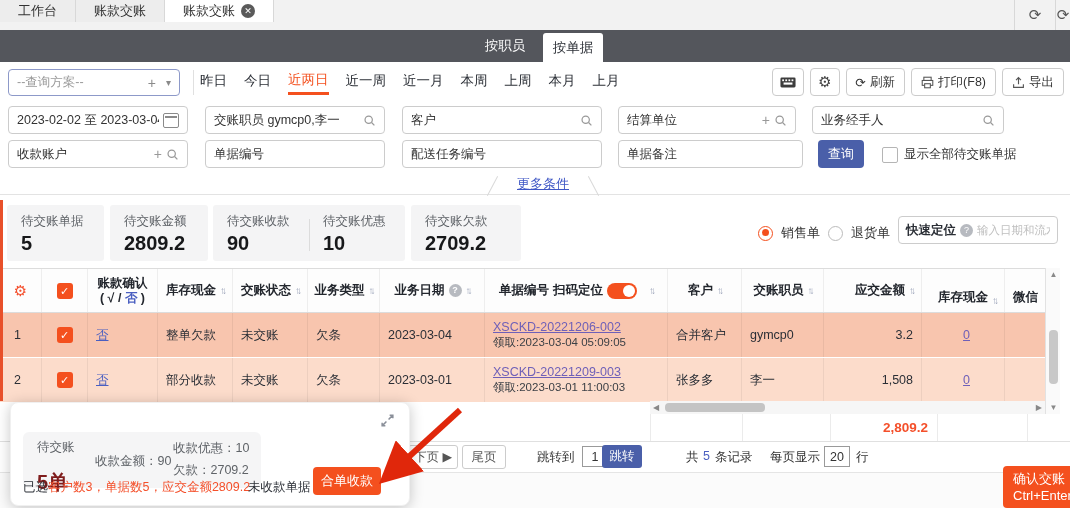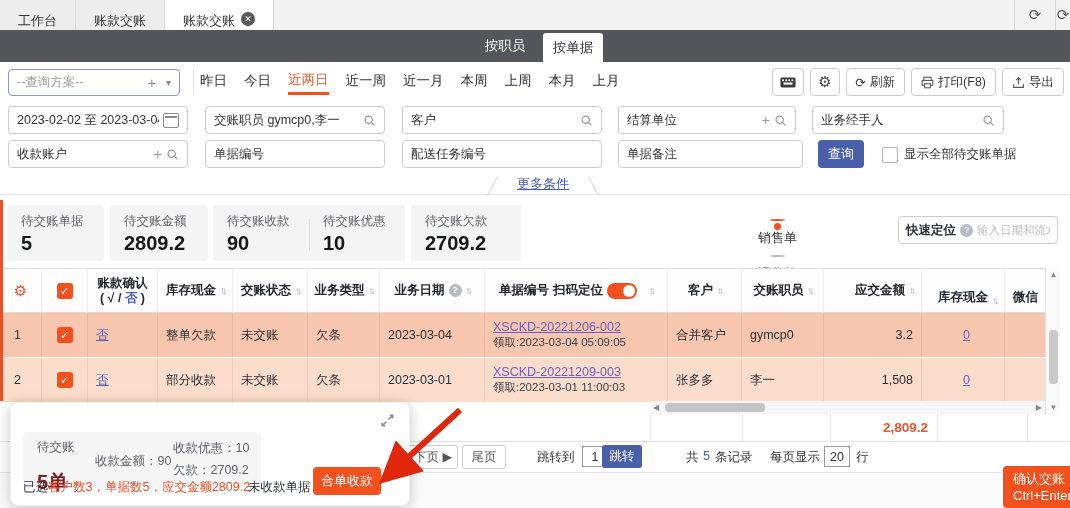--- a/index.html
+++ b/index.html
@@ -1,21 +1,21 @@
 <!DOCTYPE html>
 <html><head>
 <meta charset="utf-8">
 <style>
   html,body{margin:0;padding:0;background:#fff;}
   .app{position:relative;width:1070px;height:508px;overflow:hidden;
        font-family:"Liberation Sans","DejaVu Sans",sans-serif;color:#2b2f36;background:#fff;}
   .abs{position:absolute;}
   
   .win-tabs{left:0;top:0;width:1070px;height:30px;background:#f2f2f2;border-bottom:1px solid #cfcfcf;display:flex;}
-  .win-tab{height:22px;display:flex;align-items:flex-start;gap:6px;padding:12px 18px;font-size:13px;color:#333;
+  .win-tab{height:22px;display:flex;align-items:center;gap:6px;padding:0 18px;font-size:13px;color:#333;
            border-right:1px solid #d8d8d8;background:#ededed;cursor:pointer;}
   .win-tab.active{background:#fff;}
   .tab-close{width:14px;height:14px;border-radius:50%;background:#5a5a5a;color:#fff;font-size:9px;line-height:14px;text-align:center;}
   .win-right{position:absolute;right:0;top:0;height:30px;display:flex;align-items:center;}
   .win-right .sep{width:1px;height:30px;background:#d8d8d8;}
   .win-ico{width:40px;text-align:center;font-size:15px;color:#555;}
   
   .dark-bar{left:0;top:30px;width:1070px;height:32px;background:#54565c;}
   .view-tab-staff{left:470px;top:30px;width:70px;height:32px;line-height:32px;text-align:center;color:#fff;font-size:13.5px;cursor:pointer;}
   .view-tab-doc{left:543px;top:33px;width:60px;height:29px;line-height:29px;text-align:center;background:#fff;color:#2b2f36;
@@ -53,21 +53,21 @@
   .more:before,.more:after{content:"";position:absolute;top:2px;width:1px;height:22px;background:#d9d9d9;}
   .more:before{left:4px;transform:rotate(28deg);}
   .more:after{right:4px;transform:rotate(-28deg);}
   
   .card{top:205px;height:56px;background:#f4f4f5;border-radius:3px;box-sizing:border-box;padding:8px 0 0 14px;}
   .card .c-lbl{font-size:12.5px;color:#5f6368;}
   .card .c-val{font-size:20px;font-weight:bold;color:#17181a;margin-top:2px;}
   .card-split{position:absolute;top:14px;bottom:10px;left:96px;width:1px;background:#dcdcdc;}
   .half{position:absolute;top:8px;}
   
-  .doc-filter{left:758px;top:219px;height:28px;display:flex;align-items:center;gap:8px;font-size:13px;color:#333;flex-direction:column;}
+  .doc-filter{left:758px;top:219px;height:28px;display:flex;align-items:center;gap:8px;font-size:13px;color:#333;}
   .radio{width:15px;height:15px;border-radius:50%;border:1.5px solid #bbb;box-sizing:border-box;background:#fff;}
   .radio.sel{border-color:#f4501e;position:relative;}
   .radio.sel:after{content:"";position:absolute;left:2.5px;top:2.5px;width:7px;height:7px;border-radius:50%;background:#f4501e;}
   .quick{left:898px;top:216px;width:160px;height:28px;border:1px solid #ccc;border-radius:4px;box-sizing:border-box;
          display:flex;align-items:center;gap:4px;padding:0 7px;background:#fff;}
   .quick .ql{font-size:12.5px;font-weight:bold;color:#2b2f36;white-space:nowrap;}
   .help{width:13px;height:13px;border-radius:50%;background:#b7bac0;color:#fff;font-size:9px;line-height:13px;text-align:center;flex:none;}
   .quick .ph{font-size:11.5px;color:#bfbfbf;white-space:nowrap;overflow:hidden;}
   
   .thead{left:0;top:268px;width:1045px;height:45px;background:#fdfdfd;border-top:1px solid #dcdcdc;border-bottom:1px solid #dcdcdc;box-sizing:border-box;}

